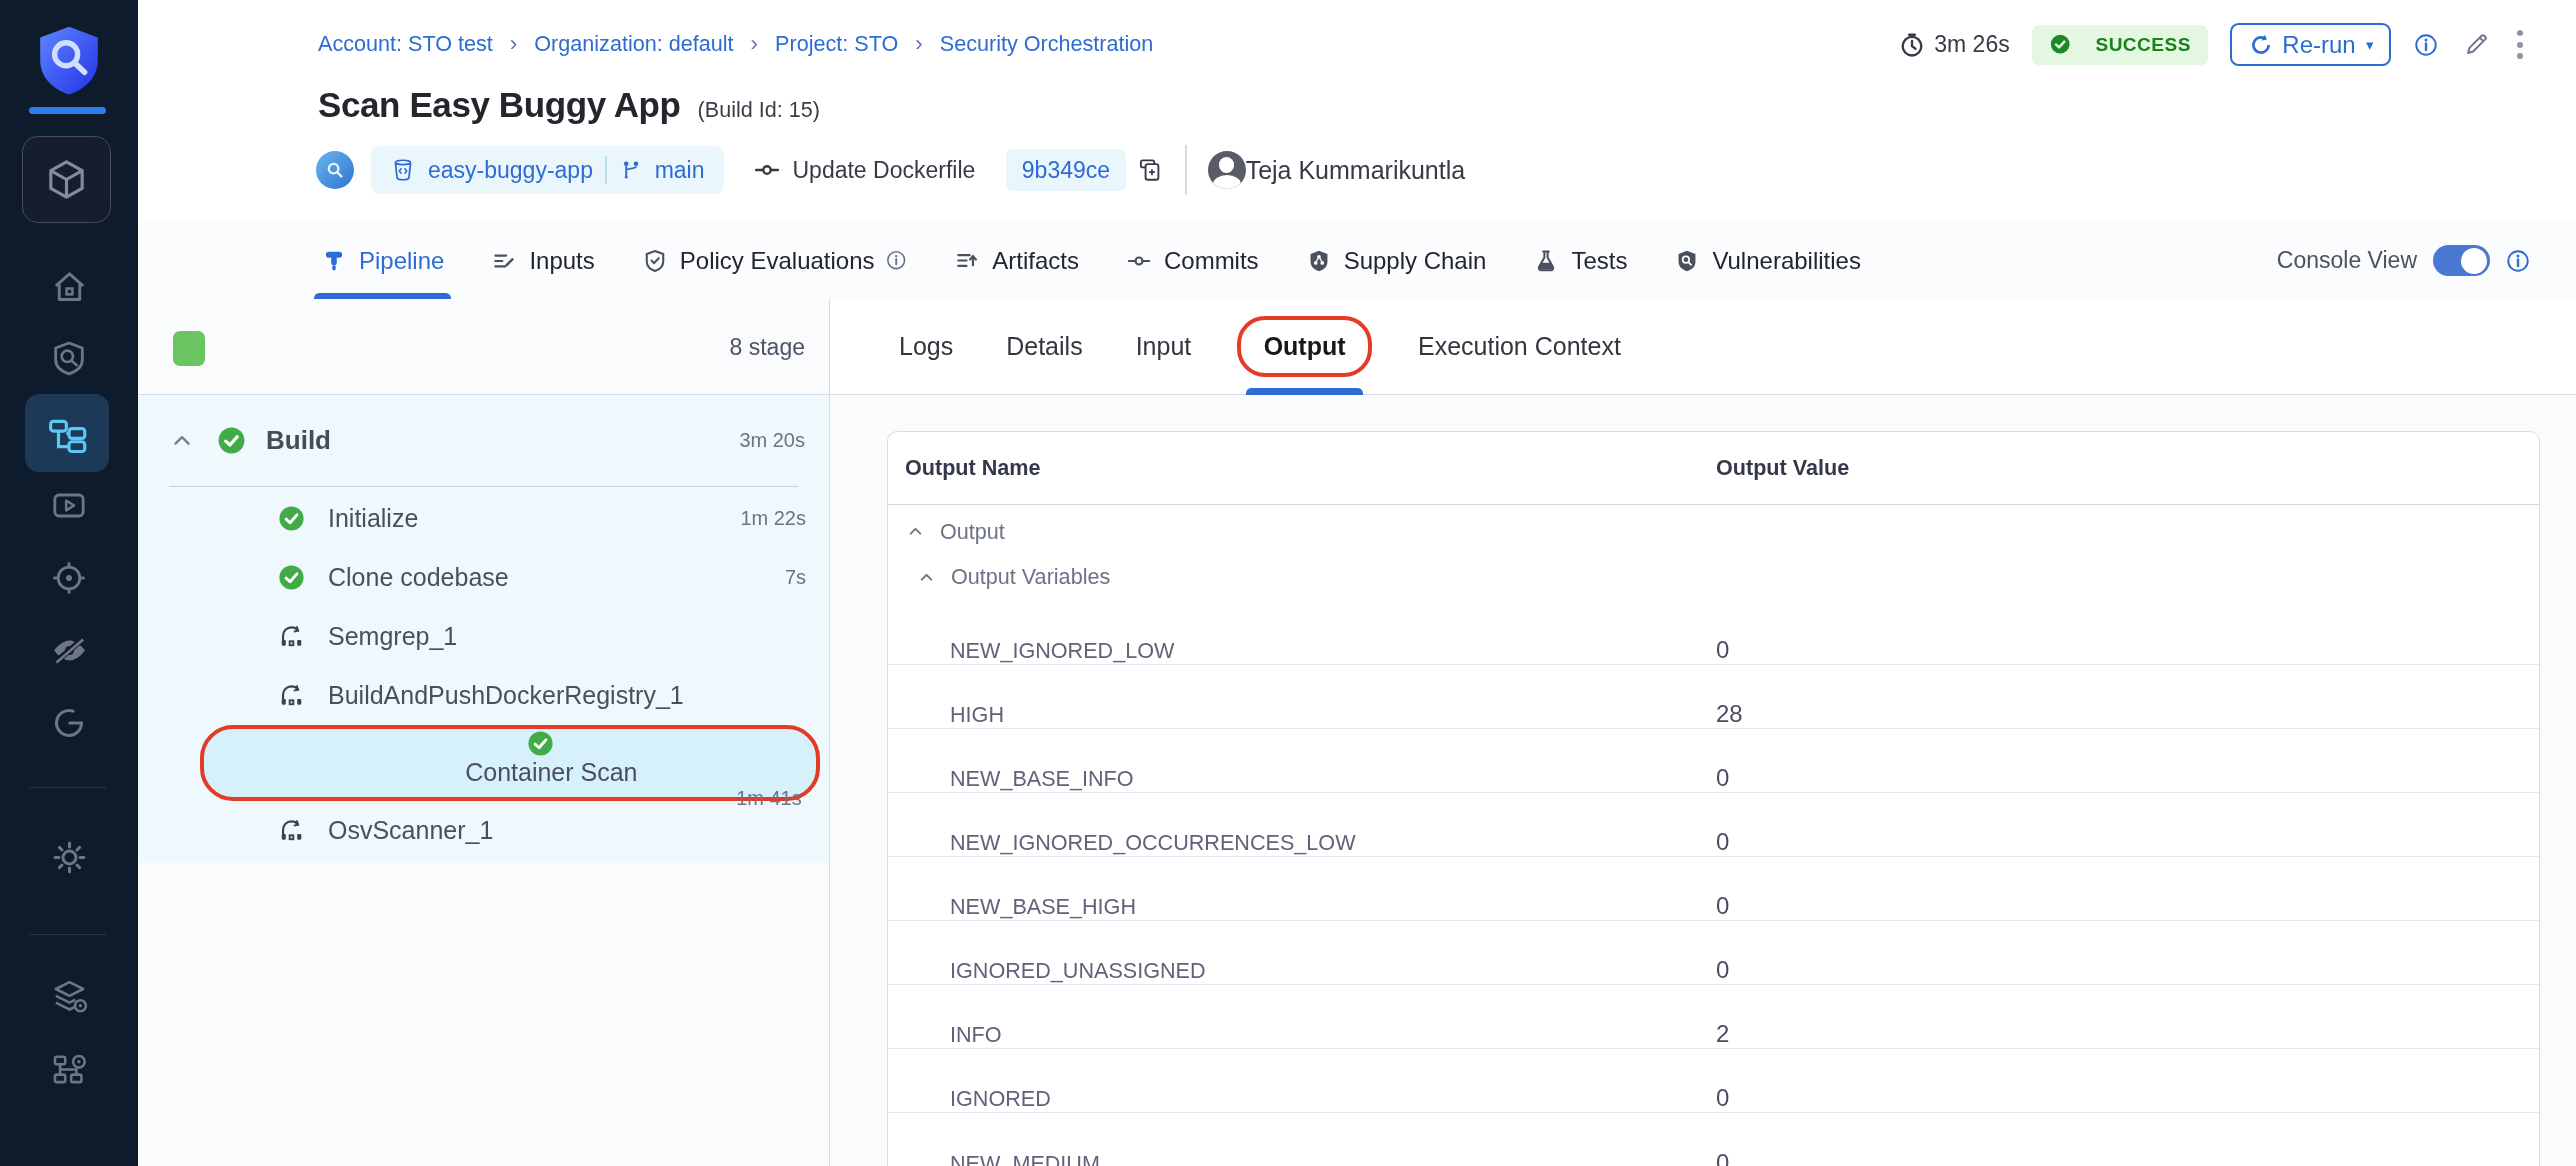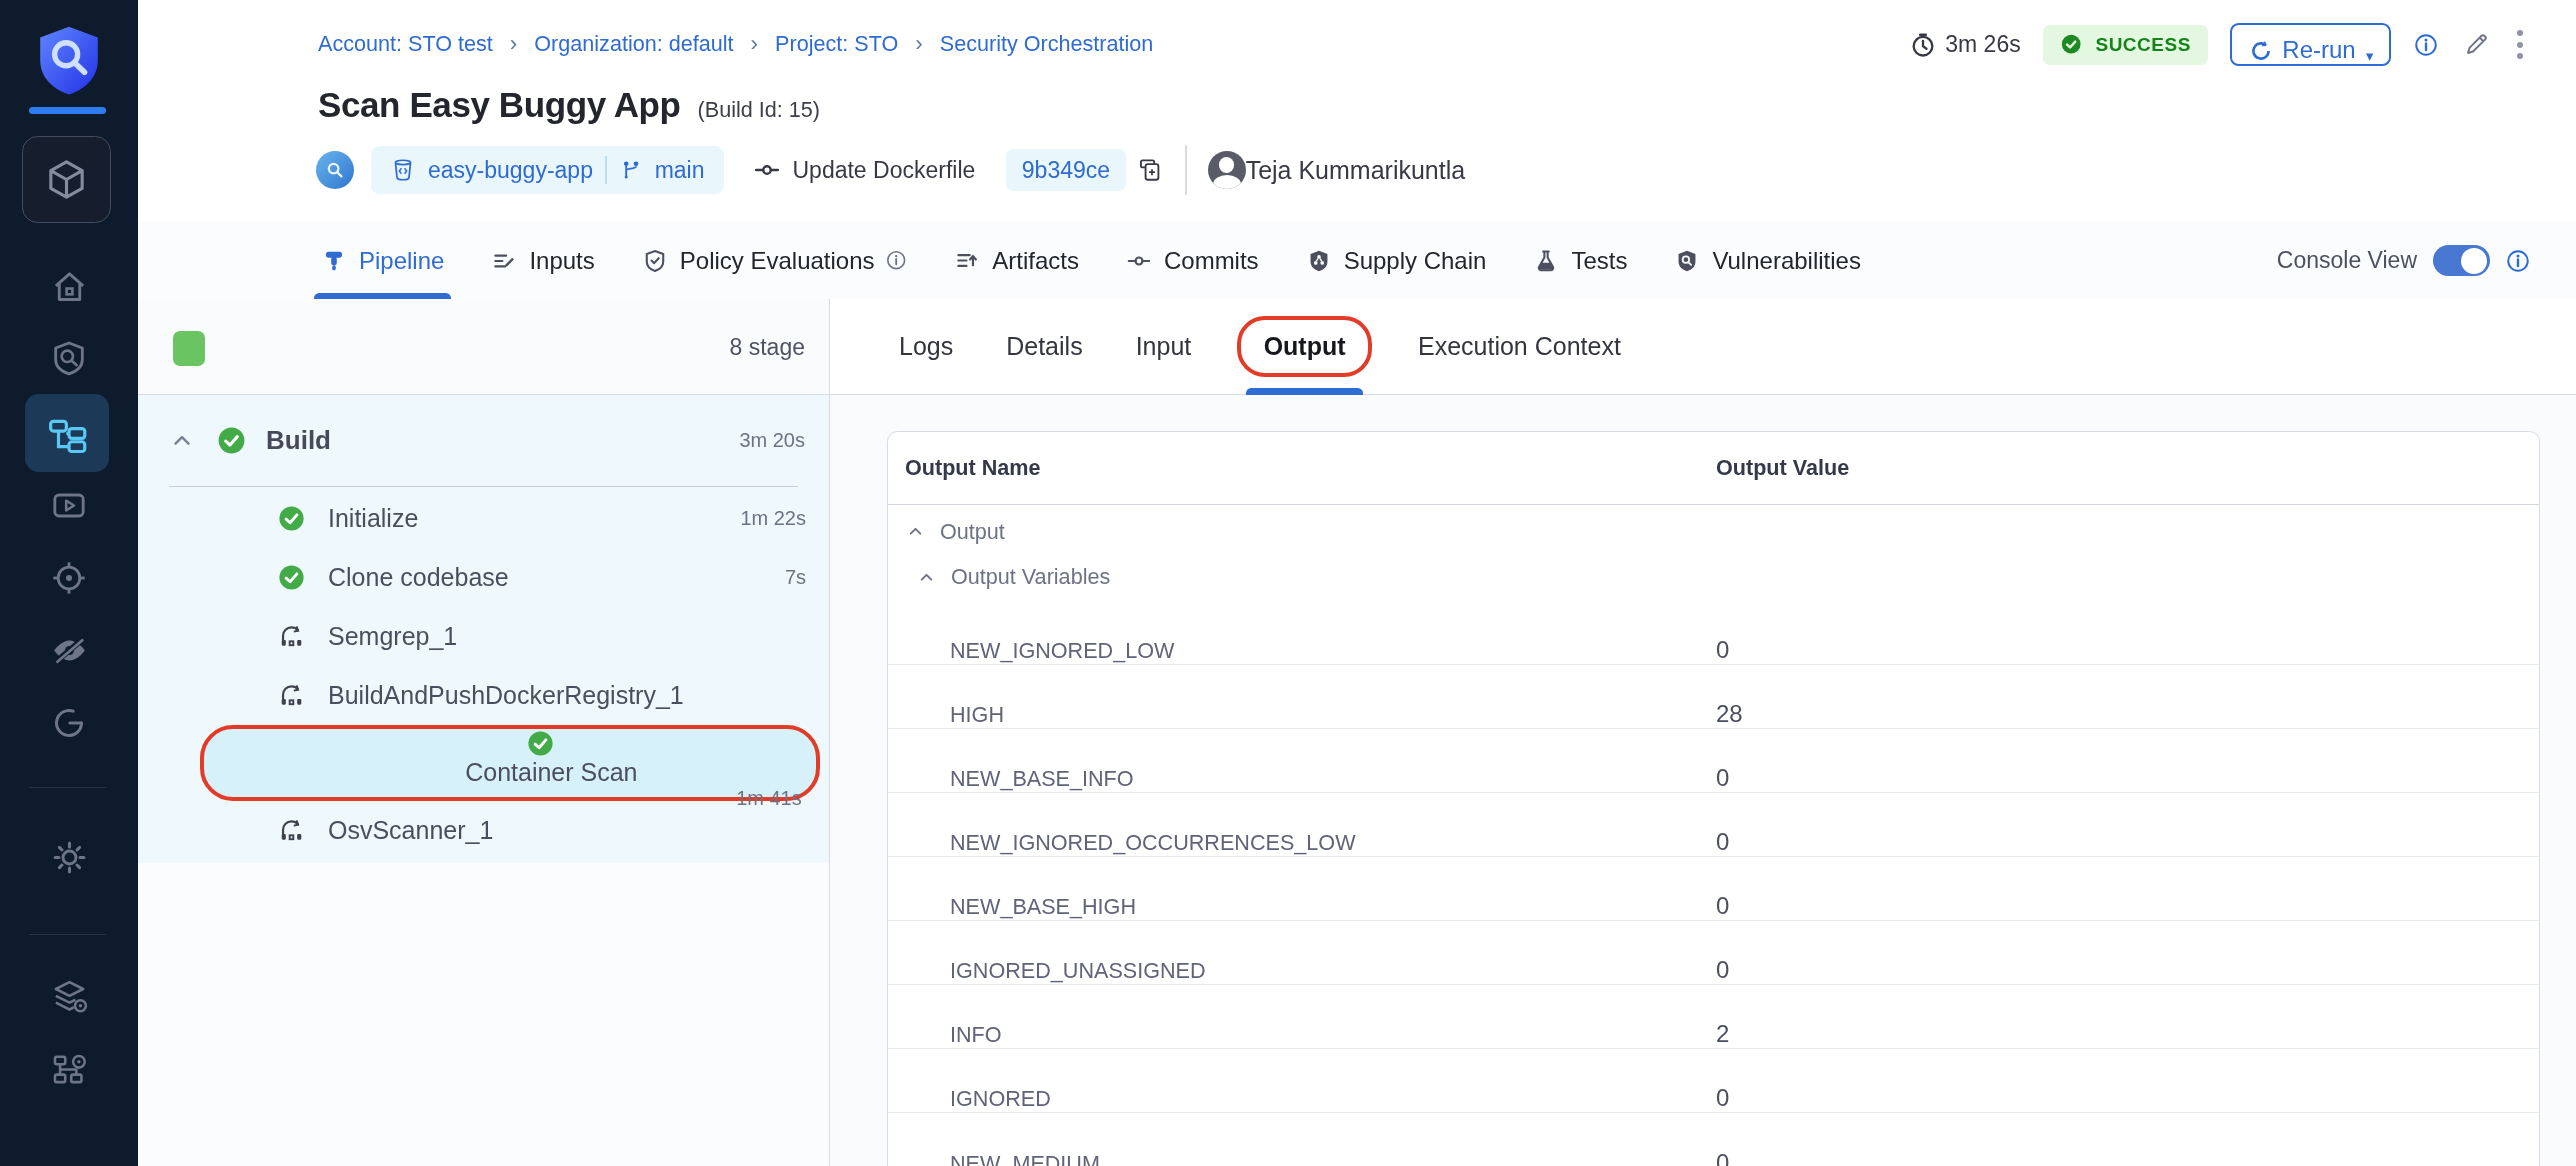--- a/index.html
+++ b/index.html
@@ -35,23 +35,23 @@
   .sha-chip { margin-left:31px; background:#e9f6fc; border-radius:7px; padding:7.8px 15.5px; font-size:23px; font-weight:500; color:#2e6bd2; }
   .copy-btn { margin-left:10.4px; color:#383946; display:flex; }
   .meta-vdiv { width:1.7px; height:50px; background:#d8dae3; margin:0 21px; }
   .avatar { width:38px; height:38px; border-radius:50%; background:#595c67; position:relative; overflow:hidden; flex:none; }
   .avatar:before { content:""; position:absolute; left:11.2px; top:6px; width:15.5px; height:15.5px; border-radius:50%; background:#fff; }
   .avatar:after { content:""; position:absolute; left:5.2px; top:24px; width:28px; height:19px; border-radius:50%; background:#fff; }
   .author-name { font-size:25px; color:#383946; }
 
   .run-actions { position:absolute; right:50px; top:21px; height:47px; display:flex; align-items:center; gap:22.4px; }
   .duration-group { display:flex; align-items:center; gap:8.6px; color:#383946; font-size:23px; }
-  .status-pill { display:flex; align-items:center; gap:13px; background:#e3f7e1; border-radius:7px; height:40px; padding:0 17px;
+  .status-pill { display:flex; align-items:center; gap:24px; background:#e3f7e1; border-radius:7px; height:40px; padding:0 17px;
     color:#17831b; font-size:19px; font-weight:bold; letter-spacing:0.5px; }
-  .rerun-btn { display:flex; align-items:flex-end; gap:8.6px; height:43px; padding:0 15.5px; border:2.2px solid #2e6bd2; border-radius:8.6px;
+  .rerun-btn { display:flex; align-items:center; gap:8.6px; height:43px; padding:0 15.5px; border:2.2px solid #2e6bd2; border-radius:8.6px;
     color:#2e6bd2; font-size:24px; font-weight:500; background:#fff; }
   .caret { font-size:14.7px; margin-left:1.7px; }
   .icon-btn { display:flex; align-items:center; }
   .kebab { display:flex; flex-direction:column; gap:5.2px; padding:3.5px; }
   .kebab i { width:6px; height:6px; border-radius:50%; background:#8f93a3; }
 
   
   .tabbar { position:absolute; left:138px; top:222px; right:0; height:78px; background:#fbfcfe;
     border-bottom:1.7px solid #d9dbe4; display:flex; align-items:center; padding-left:183px; gap:47px; }
   .mtab { position:relative; height:100%; display:flex; align-items:center; gap:12px; font-size:24px; font-weight:500; color:#23262e; cursor:pointer; }

